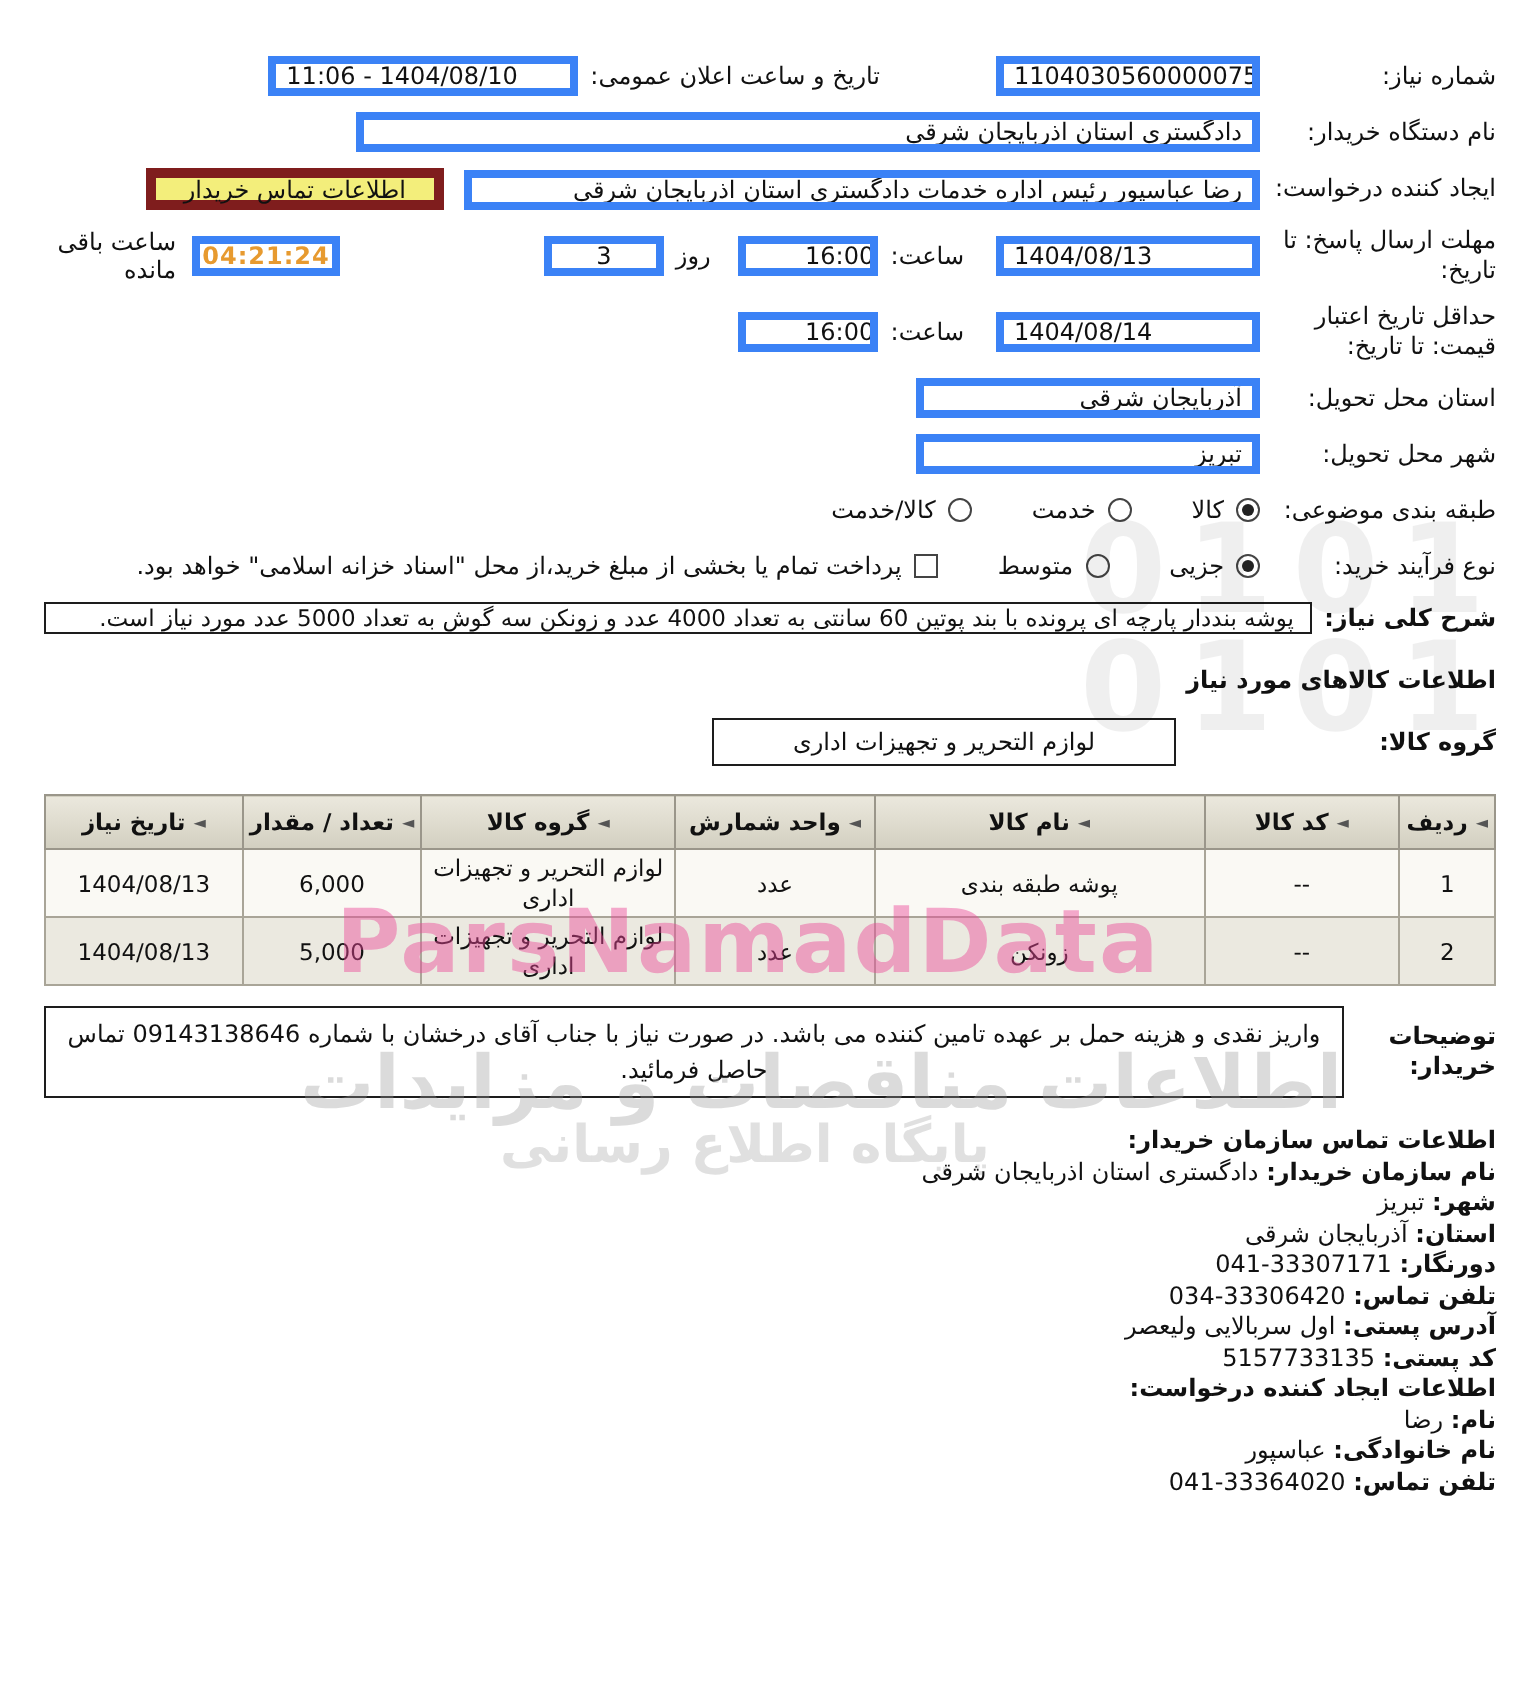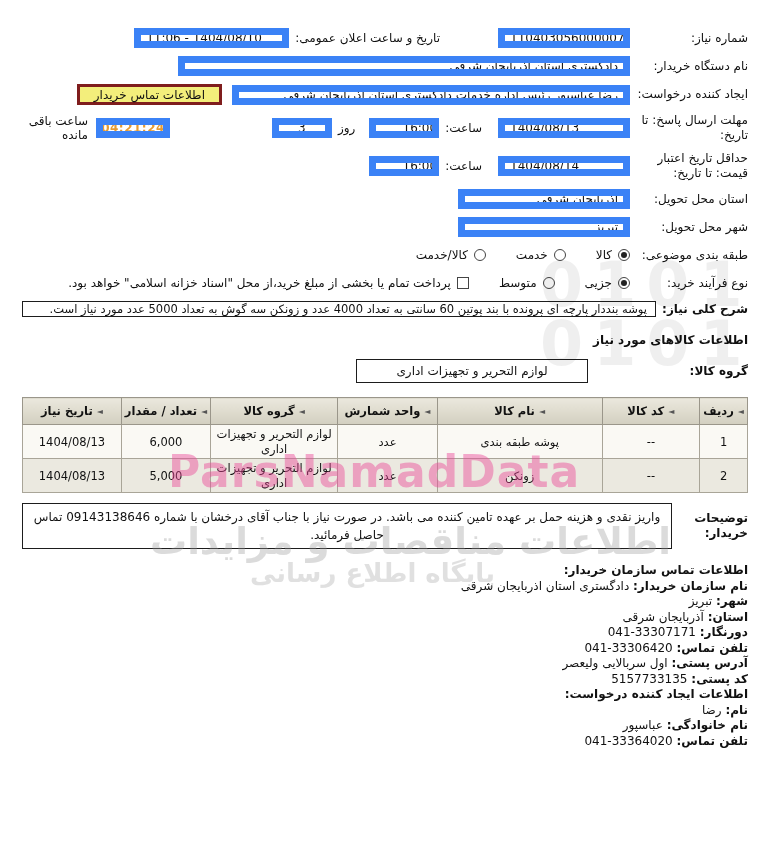--- a/index.html
+++ b/index.html
@@ -24,39 +24,39 @@
     align-items: center;
     padding: 0 16px;
   }
   .titlebar span { color: #fff; font-weight: bold; font-size: 13px; }
 
   
   .form { margin: 28px 22px 0; position: relative; z-index: 1; }
   .frow { display: flex; align-items: center; margin-bottom: 8px; min-height: 20px; }
   .flabel { width: 118px; flex: none; text-align: right; line-height: 1.25; }
   .box {
-    border: 7px solid #3b82f6;
+    border: 4px solid #3b82f6;
     background: #fff;
     height: 20px;
     display: flex;
     align-items: center;
     padding: 0 5px;
     overflow: hidden;
     white-space: nowrap;
   }
   .ltr { direction: ltr; }
   .w148 { width: 132px; text-align: center; } .w155 { width: 155px; } .w172 { width: 172px; }
   .w70 { width: 70px; justify-content: center; padding-left: 36px; } .w60 { width: 60px; justify-content: center; }
   .wide { width: 452px; }
   .creator { width: 398px; }
   .hl { margin-right: 16px; margin-left: 6px; white-space: nowrap; }
   .yellow-btn {
     margin-right: 10px;
     background: #f3ee7b;
-    border: 3px solid #7f1d1d;
+    border: 5px solid #7f1d1d;
     height: 21px;
     padding: 0 14px;
     display: flex;
     align-items: center;
     cursor: pointer;
     white-space: nowrap;
   }
   .timer {
     margin-right: auto;
     width: 74px;
@@ -293,21 +293,21 @@
     <span class="notes-label">توضیحات خریدار:</span>
     <div class="notes-box">واریز نقدی و هزینه حمل بر عهده تامین کننده می باشد. در صورت نیاز با جناب آقای درخشان با شماره 09143138646 تماس حاصل فرمائید.</div>
   </div>
 
   <div class="contact">
     <div class="cline"><span class="cl">اطلاعات تماس سازمان خریدار:</span></div>
     <div class="cline"><span class="cl">نام سازمان خریدار:</span> <span>دادگستری استان اذربایجان شرقی</span></div>
     <div class="cline"><span class="cl">شهر:</span> <span>تبریز</span></div>
     <div class="cline"><span class="cl">استان:</span> <span>آذربایجان شرقی</span></div>
     <div class="cline"><span class="cl">دورنگار:</span> <span dir="ltr">041-33307171</span></div>
-    <div class="cline"><span class="cl">تلفن تماس:</span> <span dir="ltr">041-33306420</span></div>
+    <div class="cline"><span class="cl">تلفن تماس:</span> <span dir="ltr">034-33306420</span></div>
     <div class="cline"><span class="cl">آدرس پستی:</span> <span>اول سربالایی ولیعصر</span></div>
     <div class="cline"><span class="cl">کد پستی:</span> <span dir="ltr">5157733135</span></div>
     <div class="cline"><span class="cl">اطلاعات ایجاد کننده درخواست:</span></div>
     <div class="cline"><span class="cl">نام:</span> <span>رضا</span></div>
     <div class="cline"><span class="cl">نام خانوادگی:</span> <span>عباسپور</span></div>
     <div class="cline"><span class="cl">تلفن تماس:</span> <span dir="ltr">041-33364020</span></div>
   </div>
 
 </div>
 

